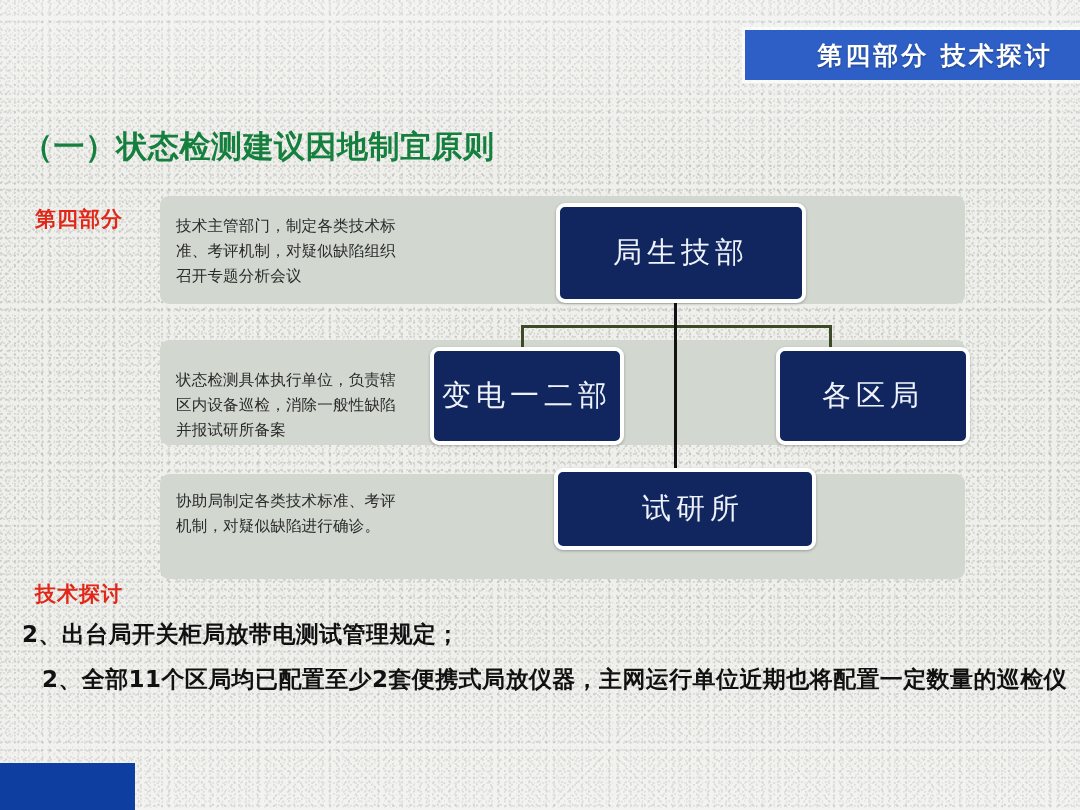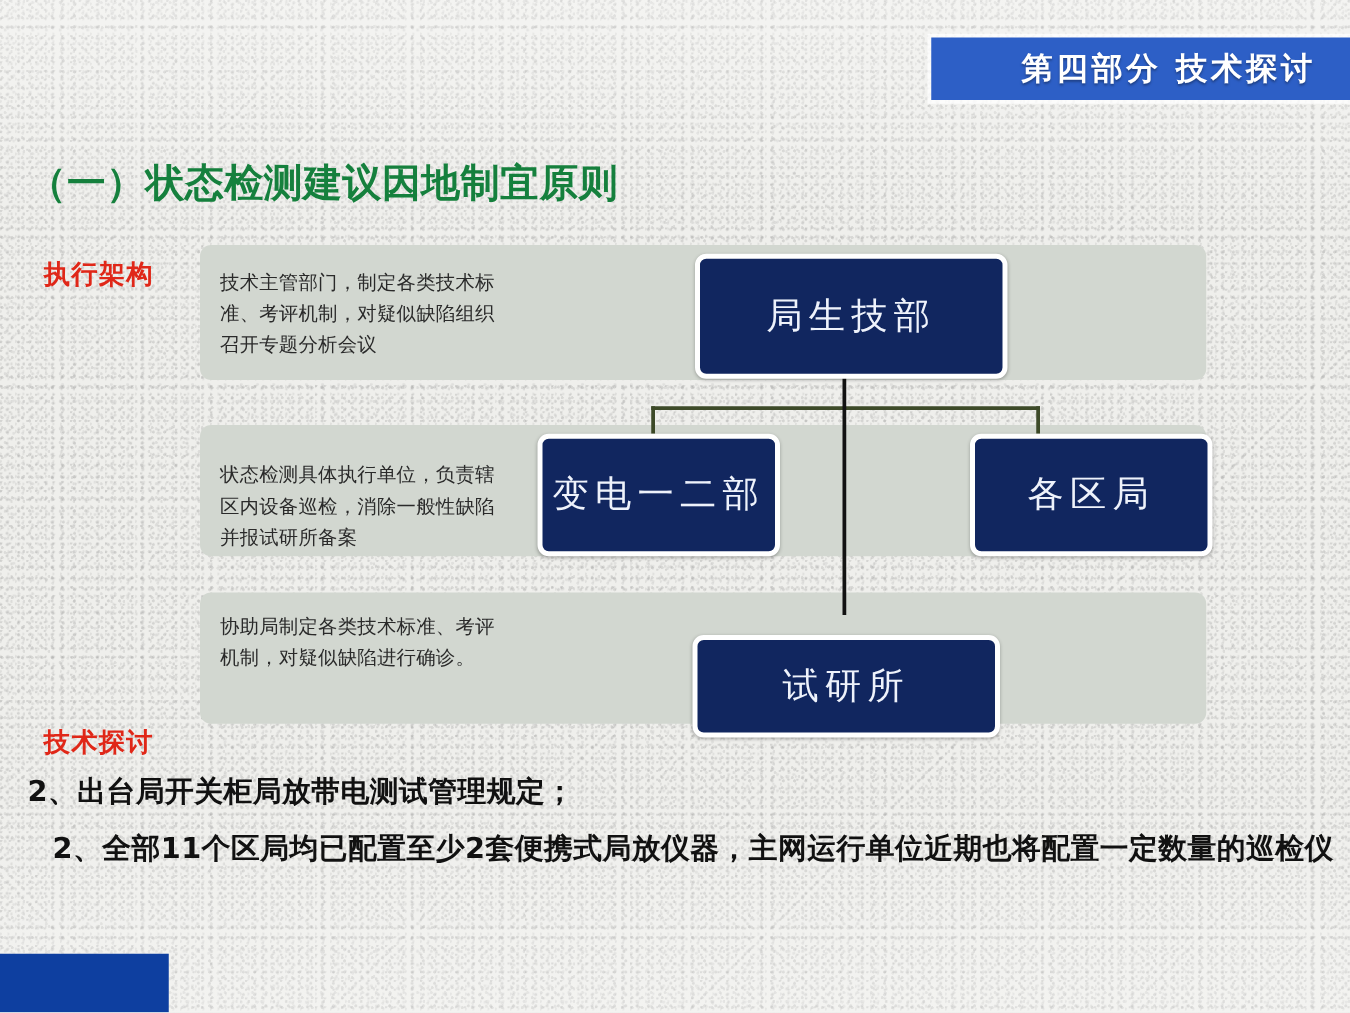--- a/index.html
+++ b/index.html
@@ -84,21 +84,21 @@
   .node{
     position:absolute;background:#11265f;
     border:4px solid #ffffff;border-radius:9px;
     display:flex;align-items:center;justify-content:center;
     color:#eef2fb;font-size:29px;letter-spacing:5px;
     box-shadow:0 1px 3px rgba(0,0,0,.28);
   }
   #node-top   {left:556px;top:203px;width:242px;height:92px;}
   #node-left  {left:430px;top:347px;width:186px;height:90px;}
   #node-right {left:738px;top:347px;width:186px;height:90px;margin-left:38px;}
-  #node-bottom{left:554px;top:508px;width:238px;height:74px;}
+  #node-bottom{left:554px;top:468px;width:238px;height:74px;padding-left:16px;}
 
   .conn{position:absolute;background:#3d4a28;}
   .conn.dark{background:#121212;}
   
   #c-bus  {left:521px;top:325px;width:311px;height:3px;}
   
   #c-left {left:521px;top:325px;width:3px;height:22px;}
   
   #c-right{left:829px;top:325px;width:3px;height:22px;}
   
@@ -121,21 +121,21 @@
 <div id="stage">
   <div id="noise"></div>
   <div id="vignette"></div>
 
   <div class="banner">
     <span>第四部分  技术探讨</span>
   </div>
 
   <div class="slide-title">（一）状态检测建议因地制宜原则</div>
 
-  <div class="red-label" id="lbl-exec">执行架构</div>
+  <div class="red-label" id="lbl-exec">第四部分</div>
   <div class="red-label" id="lbl-promo">技术探讨</div>
 
   <div class="chart">
     <div class="panel" id="panel1"></div>
     <div class="panel" id="panel2"></div>
     <div class="panel" id="panel3"></div>
 
     <div class="conn" id="c-bus"></div>
     <div class="conn" id="c-left"></div>
     <div class="conn" id="c-right"></div>

